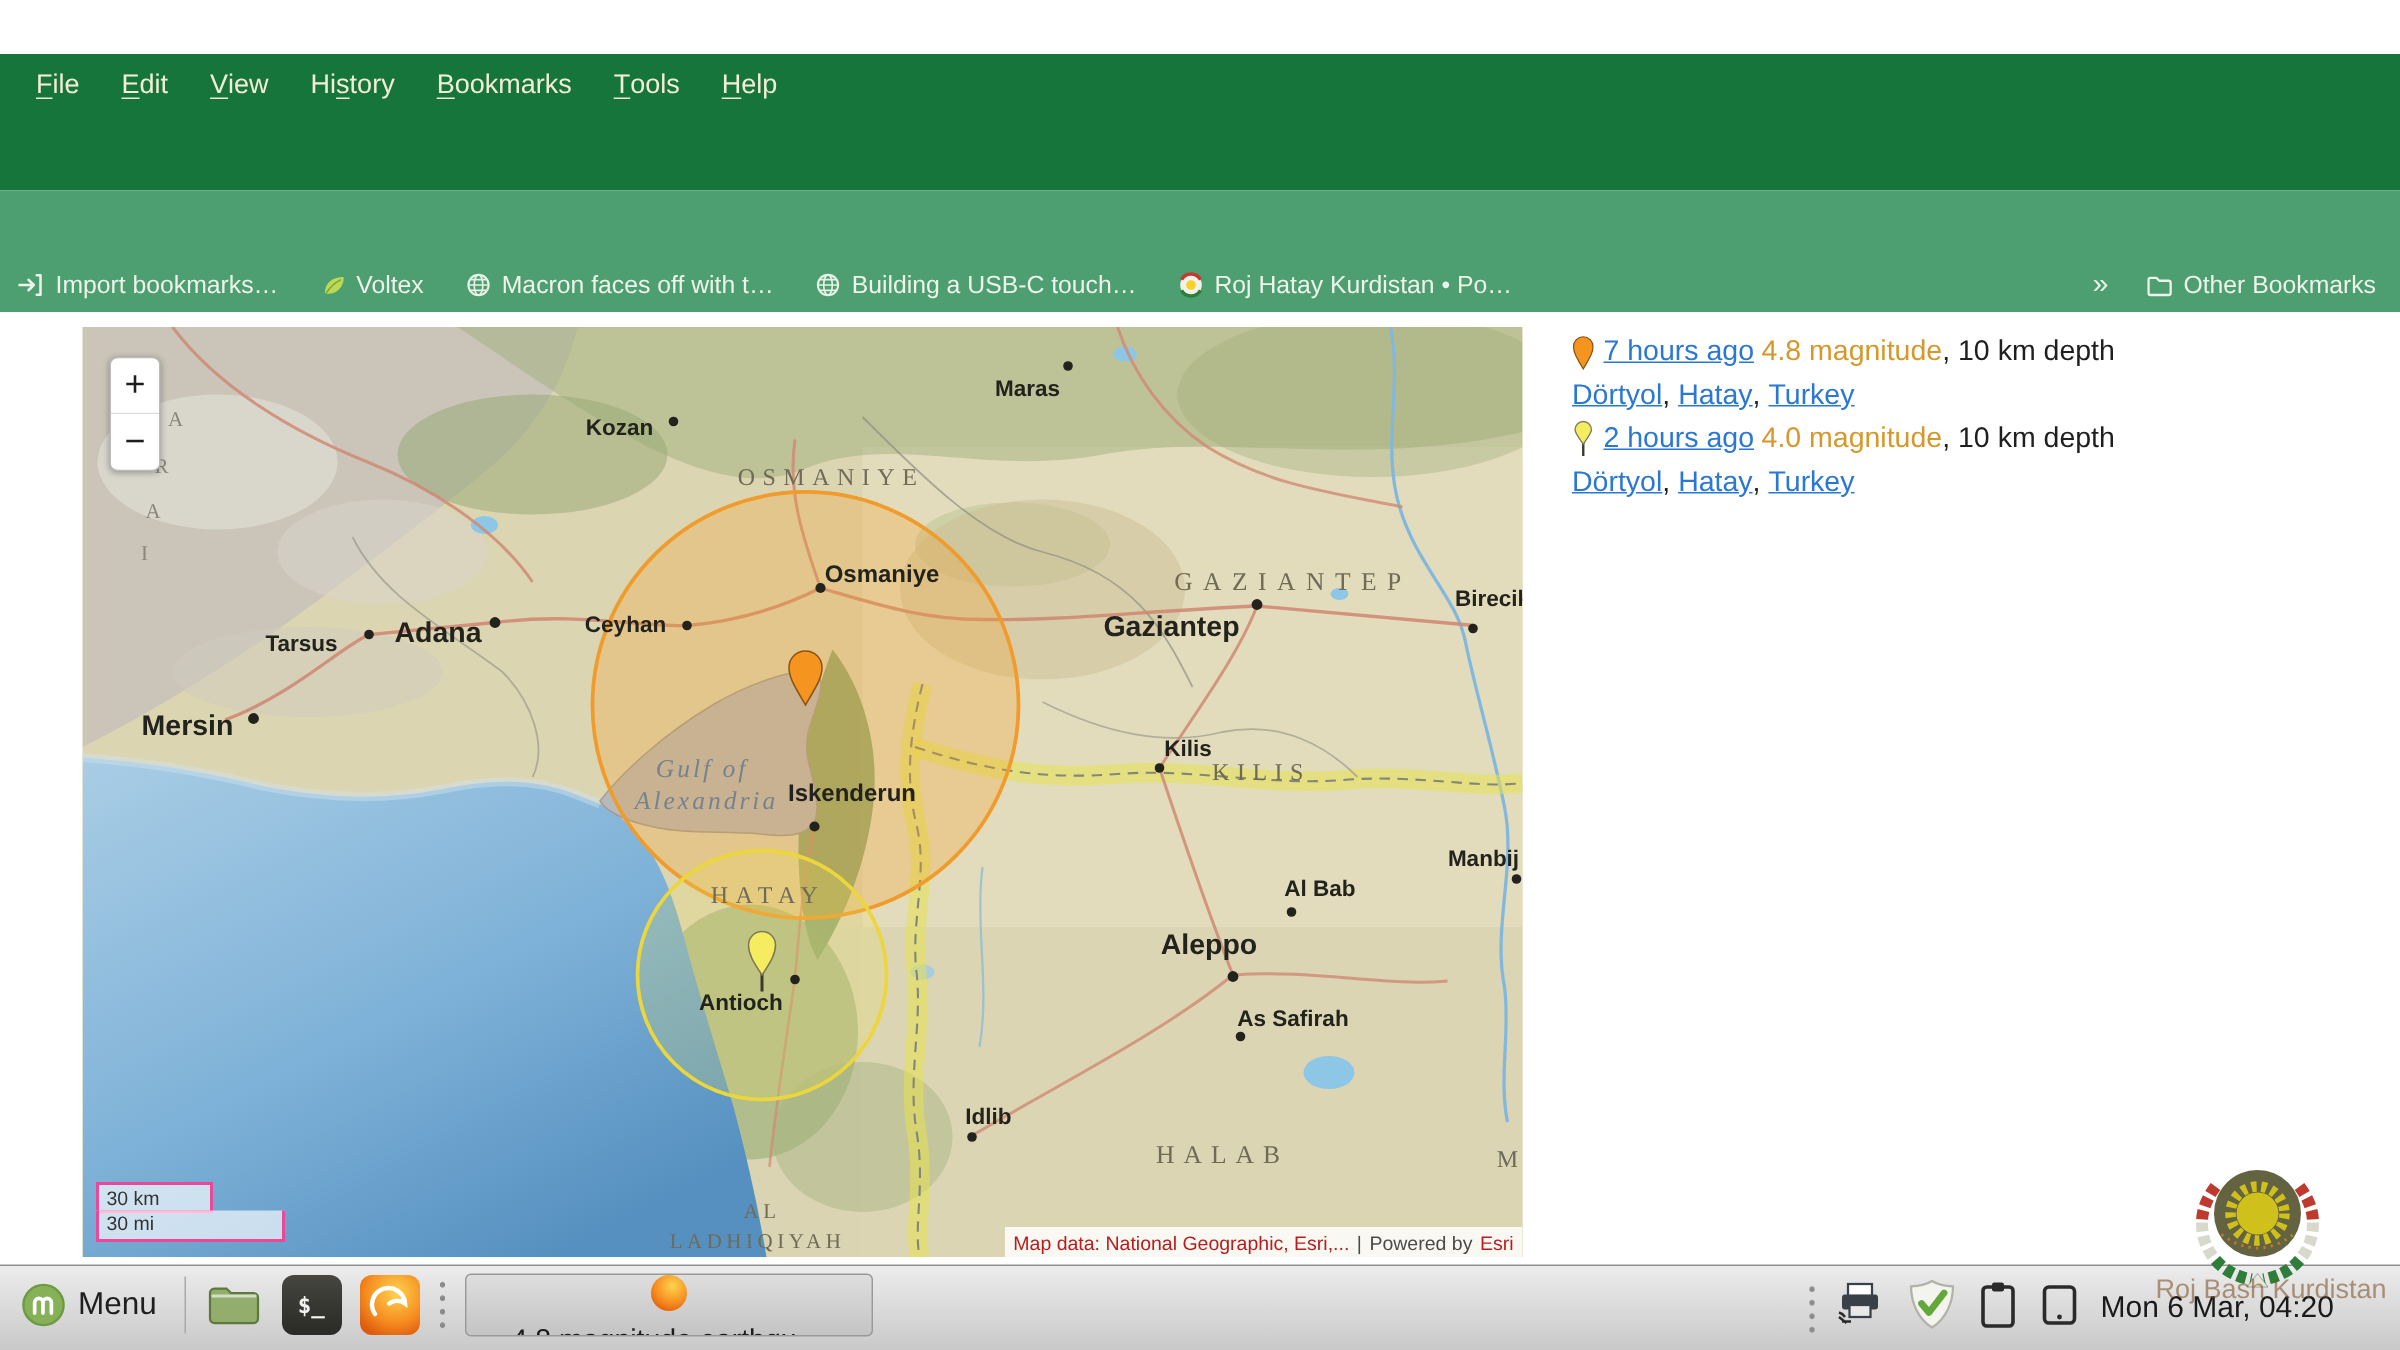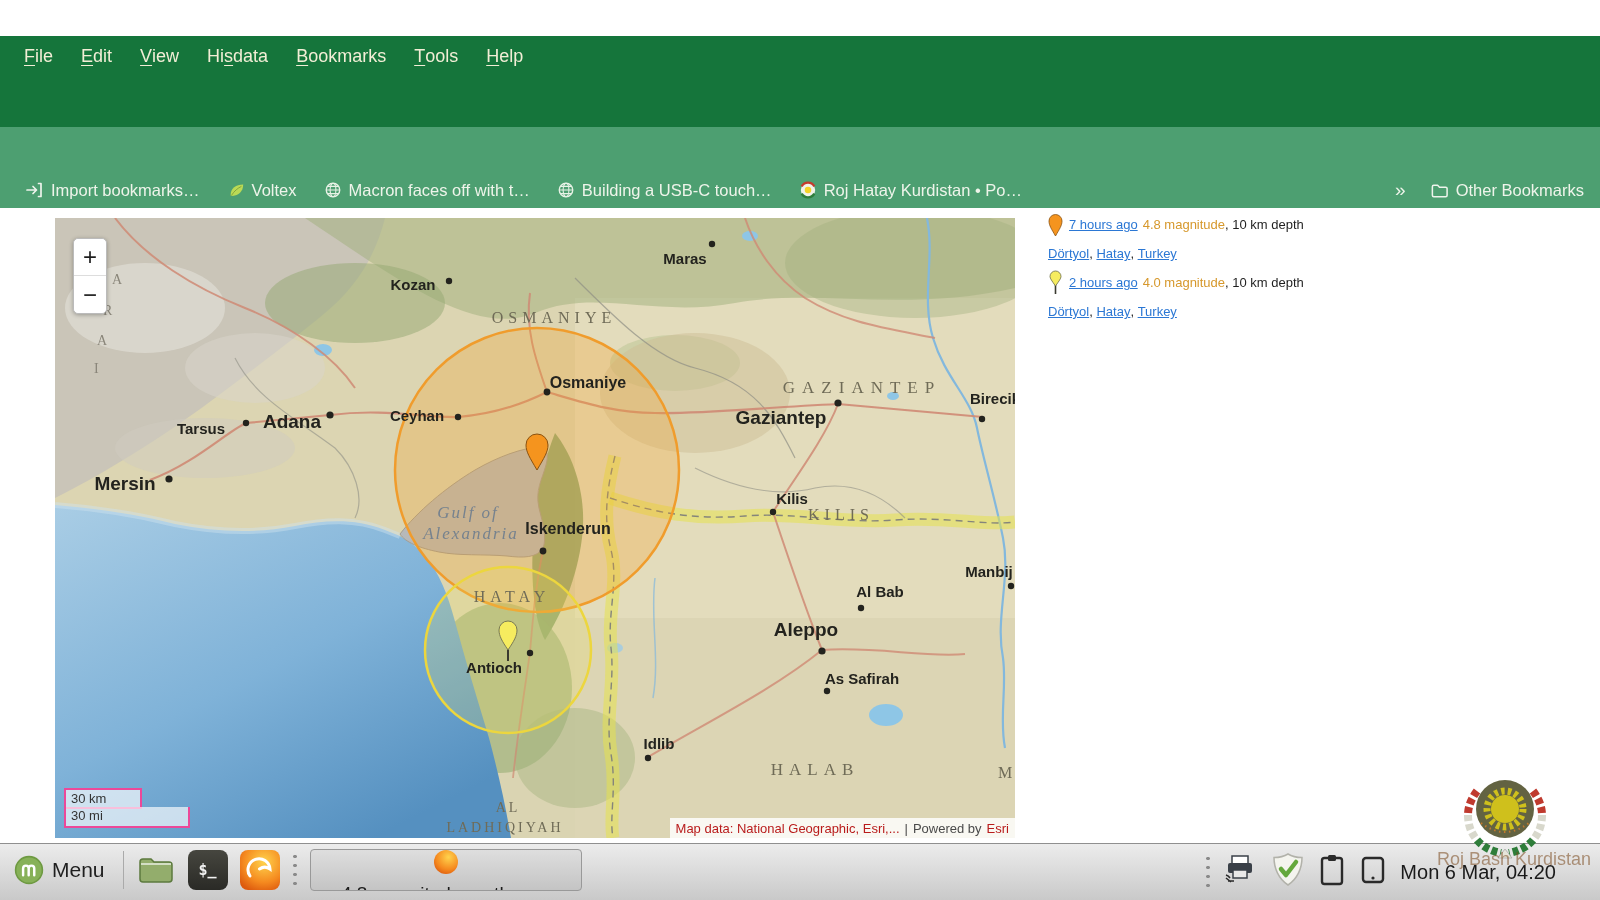--- a/index.html
+++ b/index.html
@@ -58,21 +58,21 @@
   .zoom-badge { margin-left:auto; background:#15753b; color:#f5efc4; font-size:15px;
     padding:3px 9px; border-radius:4px; }
   .nav-right { position:absolute; right:12px; top:127px; height:45px; display:flex; align-items:center; gap:17px; }
   .ext-badge { position:absolute; right:-7px; top:-7px; background:#4b2a72; color:#fff; font-size:11px;
     padding:1px 4px; border-radius:3px; line-height:1.2; }
   .container-ic { width:20px; height:20px; border-radius:4px;
     background:linear-gradient(90deg,#e34f4f 0 20%, #f5a623 20% 40%, #f7e34d 40% 60%, #57b55a 60% 80%, #4a6fd6 80%); }
   .hamburger div { width:18px; height:2.4px; background:#f2f6f0; margin:3.6px 0; border-radius:1px; }
 
   .bmbar { position:absolute; left:0; top:172px; width:1600px; height:36px; background:#4d9f71;
-    display:flex; align-items:center; padding-left:24px; gap:27px; }
+    display:flex; align-items:center; padding-left:10px; gap:27px; }
   .bm-item { display:flex; align-items:center; gap:7px; color:#eef4ea; font-size:16.5px; white-space:nowrap; }
   .bm-right { position:absolute; right:16px; top:0; height:36px; display:flex; align-items:center; gap:24px; }
   .bm-chevron { color:#eef4ea; font-size:19px; }
 
   
   .content { position:absolute; left:0; top:208px; width:1600px; height:635px; background:#fff; }
   .map { position:absolute; left:55px; top:10px; width:960px; height:620px; overflow:hidden; background:#dcd5b2; }
   .map-zoom { position:absolute; left:18px; top:20px; width:34px; border:1px solid #bbb; border-radius:5px;
     background:#fff; box-shadow:0 1px 4px rgba(0,0,0,.3); z-index:5; }
   .map-zoom button { display:block; width:100%; height:37px; background:#fff; border:none; font-size:24px;
@@ -81,21 +81,21 @@
   .map-zoom button:last-child { border-radius:0 0 5px 5px; }
   .scalebox { position:absolute; background:rgba(255,255,255,.65); border:2px solid #ec4899;
     font-size:13px; color:#333; line-height:17px; padding-left:5px; z-index:5; }
   .scale-km { left:9px; top:570px; width:78px; height:21px; }
   .scale-mi { left:9px; top:589px; width:126px; height:21px; border-top:none; }
   .attribution { position:absolute; right:0; bottom:0; height:20px; background:rgba(255,255,255,.82);
     font-size:13px; display:flex; align-items:center; gap:5px; padding:0 6px; z-index:5; white-space:nowrap; }
   .attribution .lnk { color:#b91c1c; }
   .attribution .gray { color:#4a4a4a; }
 
-  .q-panel { position:absolute; left:1048px; top:2px; width:440px; font-size:13px; color:#1f1f1f; }
+  .q-panel { position:absolute; left:1048px; top:12px; width:440px; font-size:19px; color:#1f1f1f; }
   .q-line { display:flex; align-items:center; line-height:29px; white-space:pre-wrap; }
   .q-line a { color:#2b77d4; text-decoration:underline; cursor:pointer; }
   .q-line .mag { color:#d6982c; margin-left:5px; }
   .q-line .pin-ic { margin-right:6px; flex:none; }
   .q-heading { font-weight:bold; line-height:29px; }
 
   
   .taskbar { position:absolute; left:0; top:843px; width:1600px; height:57px;
     background:linear-gradient(#ececec,#c9c9c9); border-top:1px solid #8f8f8f; }
   .tb-left { position:absolute; left:8px; top:5px; display:flex; align-items:center; gap:12px; }
@@ -136,21 +136,21 @@
         <span>dit</span>
       </span>
     <span class="menu-item">
         <span></span>
         <u>V</u>
         <span>iew</span>
       </span>
     <span class="menu-item">
         <span>Hi</span>
         <u>s</u>
-        <span>data</span>
+        <span>tory</span>
       </span>
     <span class="menu-item">
         <span></span>
         <u>B</u>
         <span>ookmarks</span>
       </span>
     <span class="menu-item">
         <span></span>
         <u>T</u>
         <span>ools</span>

